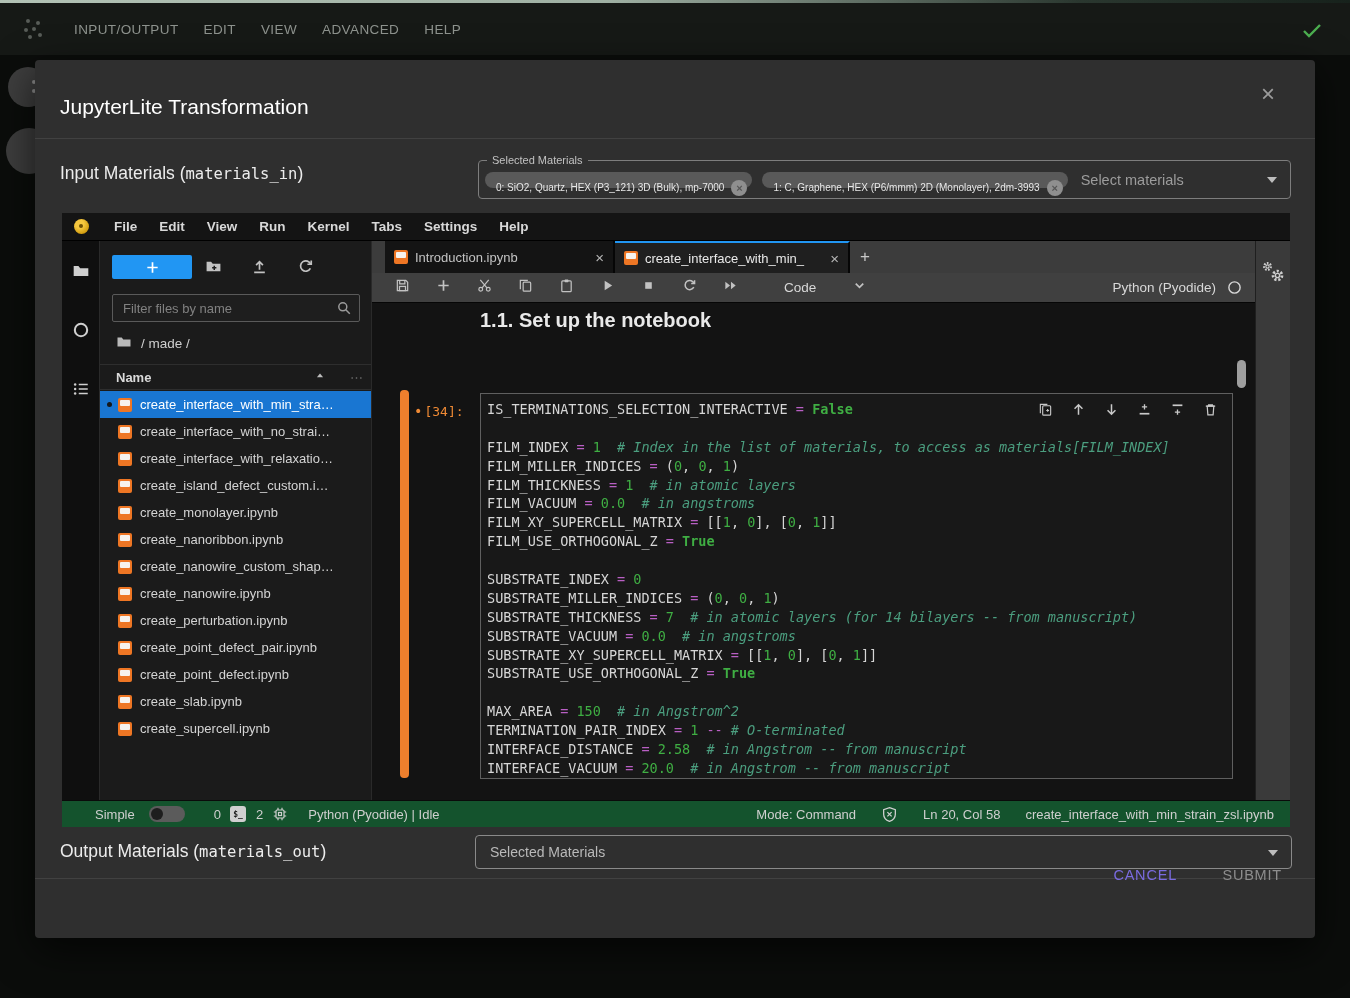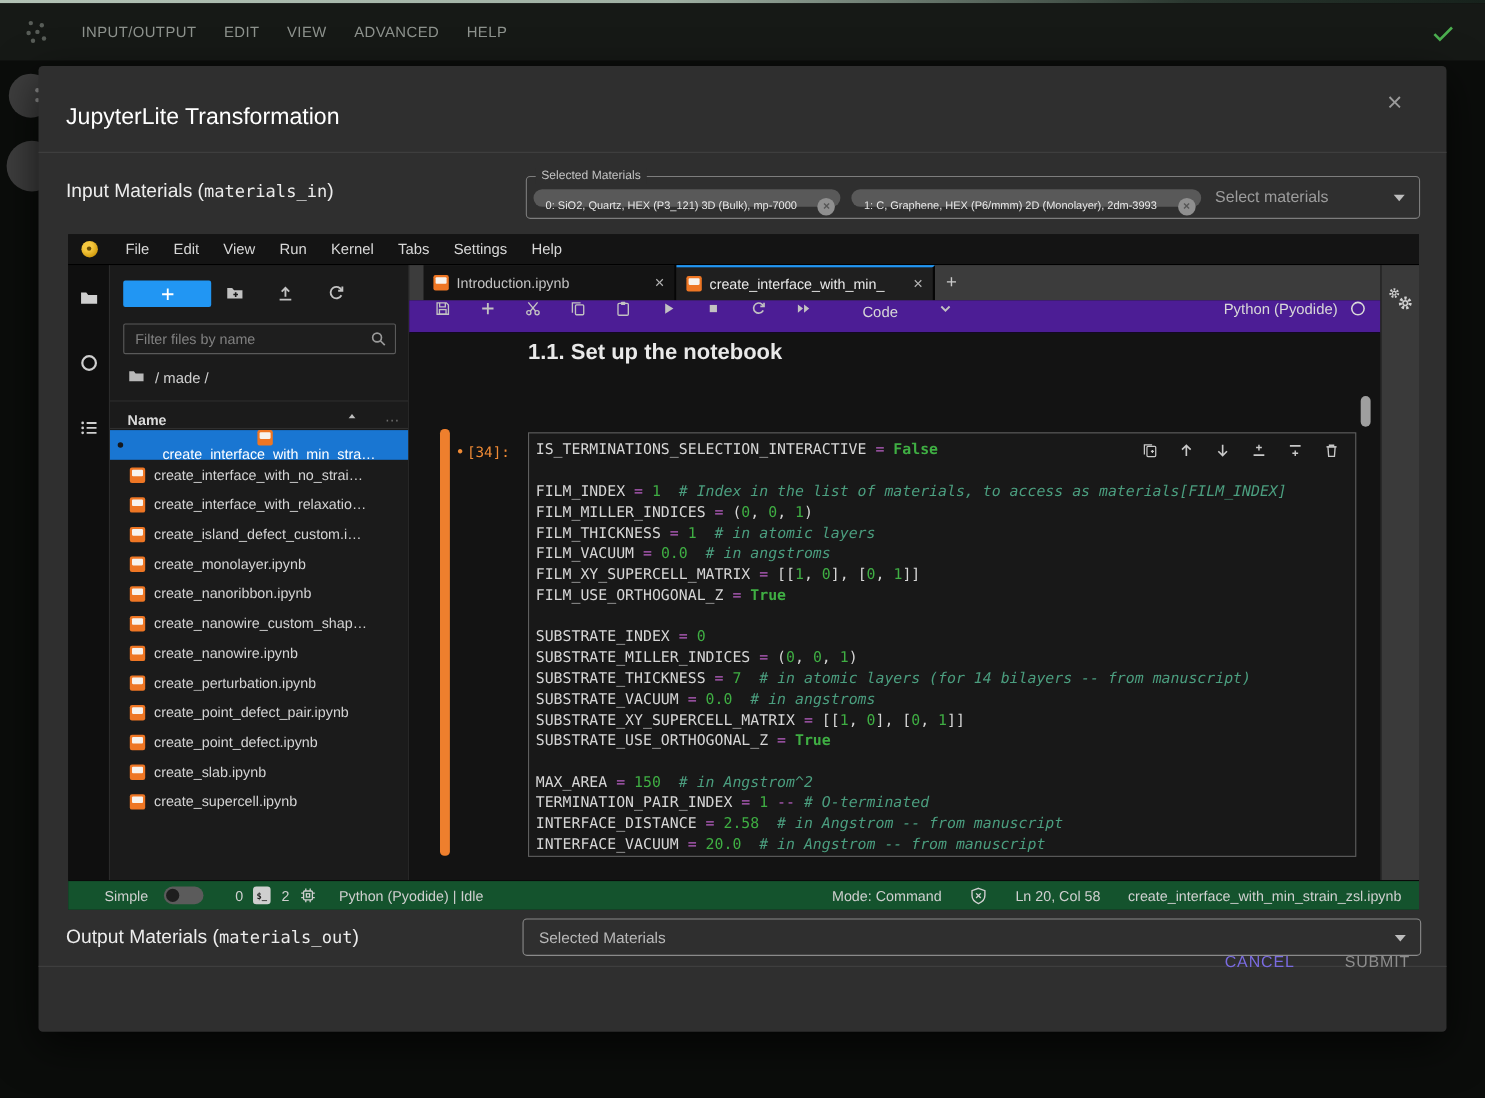--- a/index.html
+++ b/index.html
@@ -29,81 +29,81 @@
   .dlg-div{position:absolute;left:0;right:0;height:1px;background:#414141;}
   .d1{top:78px}.d2{top:818px}
   .io-label{position:absolute;left:25px;font-size:17.5px;color:#ececec;white-space:nowrap;}
   .io-label .mono{font-family:"DejaVu Sans Mono",monospace;font-size:15.5px;}
   .in-label{top:103px}.out-label{top:781px}
   .fieldset{position:absolute;left:443px;top:100px;width:813px;height:39px;border:1px solid #7d7d7d;border-radius:4px;
             display:flex;align-items:center;padding:0 34px 0 6px;}
   .legend{position:absolute;top:-8px;left:8px;background:#2f2f2f;padding:0 5px;font-size:11px;color:#c2c2c2;line-height:14px;}
   .chips{display:flex;align-items:center;}
   .chip{height:14px;border-radius:13px;background:#595959;color:#e8e8e8;font-size:10px;display:flex;align-items:center;
-        padding:16px 5px 0 11px;margin-right:10px;white-space:nowrap;gap:12px;}
+        padding:16px 5px 0 11px;margin-right:10px;white-space:nowrap;}
   .chip-x{width:16px;height:16px;border-radius:50%;background:#8f8f8f;color:#565656;font-size:11px;font-weight:bold;
           display:flex;align-items:center;justify-content:center;margin-left:7px;cursor:pointer;}
   .fs-ph{color:#9c9c9c;font-size:14.5px;margin-left:3px;}
   .caret{position:absolute;right:13px;top:16px;width:0;height:0;border-left:5px solid transparent;
          border-right:5px solid transparent;border-top:6px solid #bdbdbd;}
   .out-dd{position:absolute;left:440px;top:775px;width:817px;height:34px;border:1px solid #8a8a8a;border-radius:4px;
           display:flex;align-items:center;padding-left:14px;color:#b9b9b9;font-size:14px;}
   .out-dd .caret{top:14px}
   .btn{position:absolute;top:806px;font-size:14.5px;letter-spacing:.8px;font-weight:500;cursor:pointer;background:none;border:none;}
   .btn-cancel{right:132px;color:#7a6be0;}
   .btn-submit{right:27px;color:#8d8d8d;}
   
   .jupyter{position:absolute;left:27px;top:153px;width:1228px;height:614px;background:#111;}
   .jp-menubar{height:28px;background:#141414;display:flex;align-items:center;border-bottom:1px solid #000;}
   .jp-logo{width:15px;height:15px;border-radius:50%;margin-left:12px;flex:none;
            background:radial-gradient(circle at 38% 34%,#f6c83f 0 30%,#d29d10 72%,#a87a08 100%);position:relative;}
   .jp-logo::after{content:'';position:absolute;left:5px;top:5px;width:4px;height:4px;border-radius:50%;background:#6b4e05;}
-  .jp-menu{display:flex;margin-left:14px;}
+  .jp-menu{display:flex;margin-left:14px;font-weight:bold;}
   .jp-menu-item{padding:0 11px;font-size:13.5px;color:#d8d8d8;cursor:default;}
   .jp-body{position:absolute;top:28px;left:0;right:0;bottom:27px;display:flex;}
   
   .activity{width:38px;background:#0f0f0f;border-right:1px solid #2a2a2a;position:relative;flex:none;}
   .act{position:absolute;left:10px;color:#cfcfcf;cursor:pointer;}
   .a1{top:21px}.a2{top:80px}.a3{top:139px}
   
   .fb{width:272px;background:#1b1b1b;border-right:1px solid #2a2a2a;position:relative;flex:none;}
   .fb-plus{position:absolute;left:12px;top:14px;width:80px;height:24px;background:#2196f3;border-radius:2px;
            display:flex;align-items:center;justify-content:center;color:#fff;cursor:pointer;border:none;}
   .fb-tool{position:absolute;top:17px;color:#c2c2c2;cursor:pointer;}
   .t1{left:105px}.t2{left:151px}.t3{left:197px}
   .fb-filter{position:absolute;left:12px;top:53px;width:248px;height:28px;background:#1e1e1e;border:1px solid #5a5a5a;
              border-radius:2px;color:#bdbdbd;font-size:13px;padding:0 18px 0 10px;outline:none;}
   .fb-filter::placeholder{color:#818181;}
   .fb-search{position:absolute;left:236px;top:59px;color:#9a9a9a;}
   .fb-crumb{position:absolute;left:16px;top:93px;display:flex;align-items:center;gap:9px;color:#cfcfcf;font-size:13.5px;}
   .fb-crumb .act{position:static;color:#b9b9b9;}
   .fb-header{position:absolute;left:0;top:123px;width:100%;height:26px;border-top:1px solid #2e2e2e;
-             border-bottom:1px solid #2e2e2e;display:flex;align-items:flex-end;color:#dadada;font-size:13px;font-weight:bold;}
+             border-bottom:1px solid #2e2e2e;display:flex;align-items:center;color:#dadada;font-size:13px;font-weight:bold;}
   .fb-header .hname{margin-left:16px;}
   .fb-header .sort{margin-left:162px;color:#bdbdbd;}
   .fb-header .hdots{margin-left:auto;margin-right:8px;color:#6d6d6d;font-size:13px;font-weight:normal;}
   .fb-list{position:absolute;top:150px;left:0;right:0;}
   .fb-row{height:27px;display:flex;align-items:center;padding-left:18px;color:#d4d4d4;font-size:13px;
           position:relative;white-space:nowrap;overflow:hidden;cursor:pointer;}
-  .fb-row.sel{background:#1976d2;color:#fff;flex-direction:column;}
+  .fb-row.sel{background:#1976d2;color:#fff;}
   .fb-row.sel::before{content:'';position:absolute;left:7px;top:11px;width:5px;height:5px;border-radius:50%;background:#15181c;}
   .nbicon{width:14px;height:14px;background:#ee7624;border-radius:2px;position:relative;flex:none;margin-right:8px;}
   .nbicon::after{content:'';position:absolute;left:2px;right:2px;top:2px;height:6px;background:#f7f3ee;border-radius:1px;}
   .fb-name{overflow:hidden;text-overflow:ellipsis;}
   
   .main{flex:1;position:relative;background:#131313;display:flex;flex-direction:column;min-width:0;}
   .tabbar{height:32px;background:#3c3c3c;display:flex;align-items:stretch;padding-left:13px;flex:none;}
   .tab{display:flex;align-items:center;padding:0 9px;font-size:13px;color:#c3c3c3;background:#141414;
        border-right:2px solid #060606;width:230px;cursor:pointer;}
   .tab.active{background:#1f1f1f;border-top:2px solid #2196f3;color:#e9e9e9;width:235px;}
   .tab .nbicon{margin-right:7px;}
   .tab-label{overflow:hidden;white-space:nowrap;flex:1;}
   .tab-x{margin-left:6px;color:#b5b5b5;font-size:15px;cursor:pointer;}
   .tab-plus{width:30px;display:flex;align-items:center;justify-content:center;color:#c9c9c9;font-size:17px;cursor:pointer;}
-  .nbtoolbar{height:30px;background:#4c1d95;border-bottom:1px solid #060606;display:flex;align-items:flex-start;
+  .nbtoolbar{height:30px;background:#404040;border-bottom:1px solid #060606;display:flex;align-items:center;
              padding-left:23px;gap:26px;flex:none;color:#c2c2c2;}
   .tbi{cursor:pointer;flex:none;color:#c2c2c2;}
   .code-dd{display:flex;align-items:center;margin-left:20px;cursor:pointer;}
   .code-label{font-size:13.5px;color:#d8d8d8;}
   .code-chev{margin-left:36px;color:#c2c2c2;}
   .nb-spacer{flex:1;}
   .kernel{display:flex;align-items:center;gap:11px;margin-right:13px;font-size:13.5px;color:#d8d8d8;cursor:pointer;}
   .content{flex:1;position:relative;background:#131313;overflow:hidden;}
   .nb-h{position:absolute;left:108px;top:6px;font-size:20px;font-weight:bold;color:#e9e9e9;}
   .nb-p{position:absolute;left:108px;top:53px;font-size:14.5px;color:#d2d2d2;}

